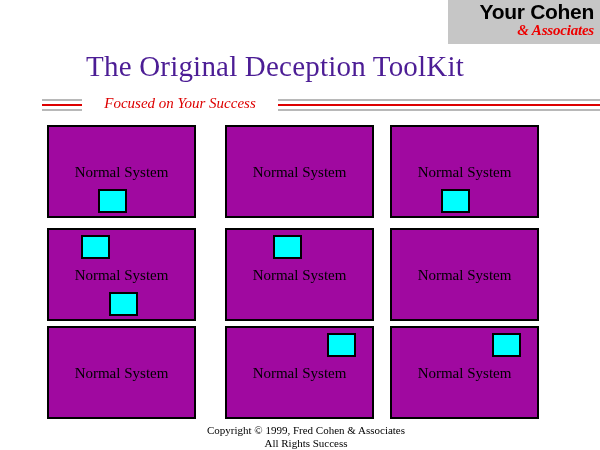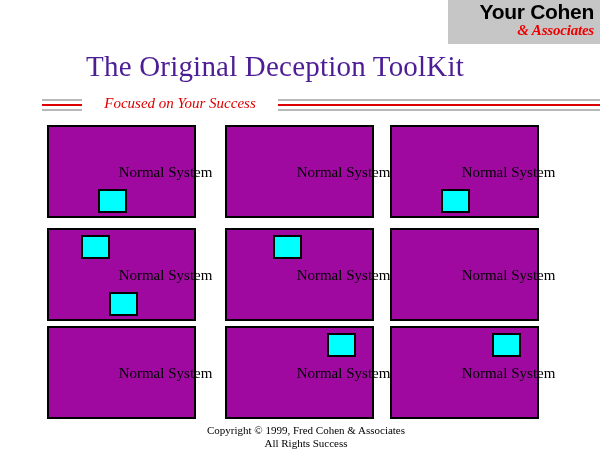--- a/index.html
+++ b/index.html
@@ -127,21 +127,20 @@
   }
   .sys-label {
     position: absolute;
     left: 0;
     width: 100%;
     top: 37px;
     text-align: center;
     font-size: 15px;
     color: #000000;
     white-space: nowrap;
-    padding-left: 44px;
   }
   .decoy {
     position: absolute;
     width: 29px;
     height: 24px;
     background: #00ffff;
     border: 2px solid #000000;
     box-sizing: border-box;
   }
   

